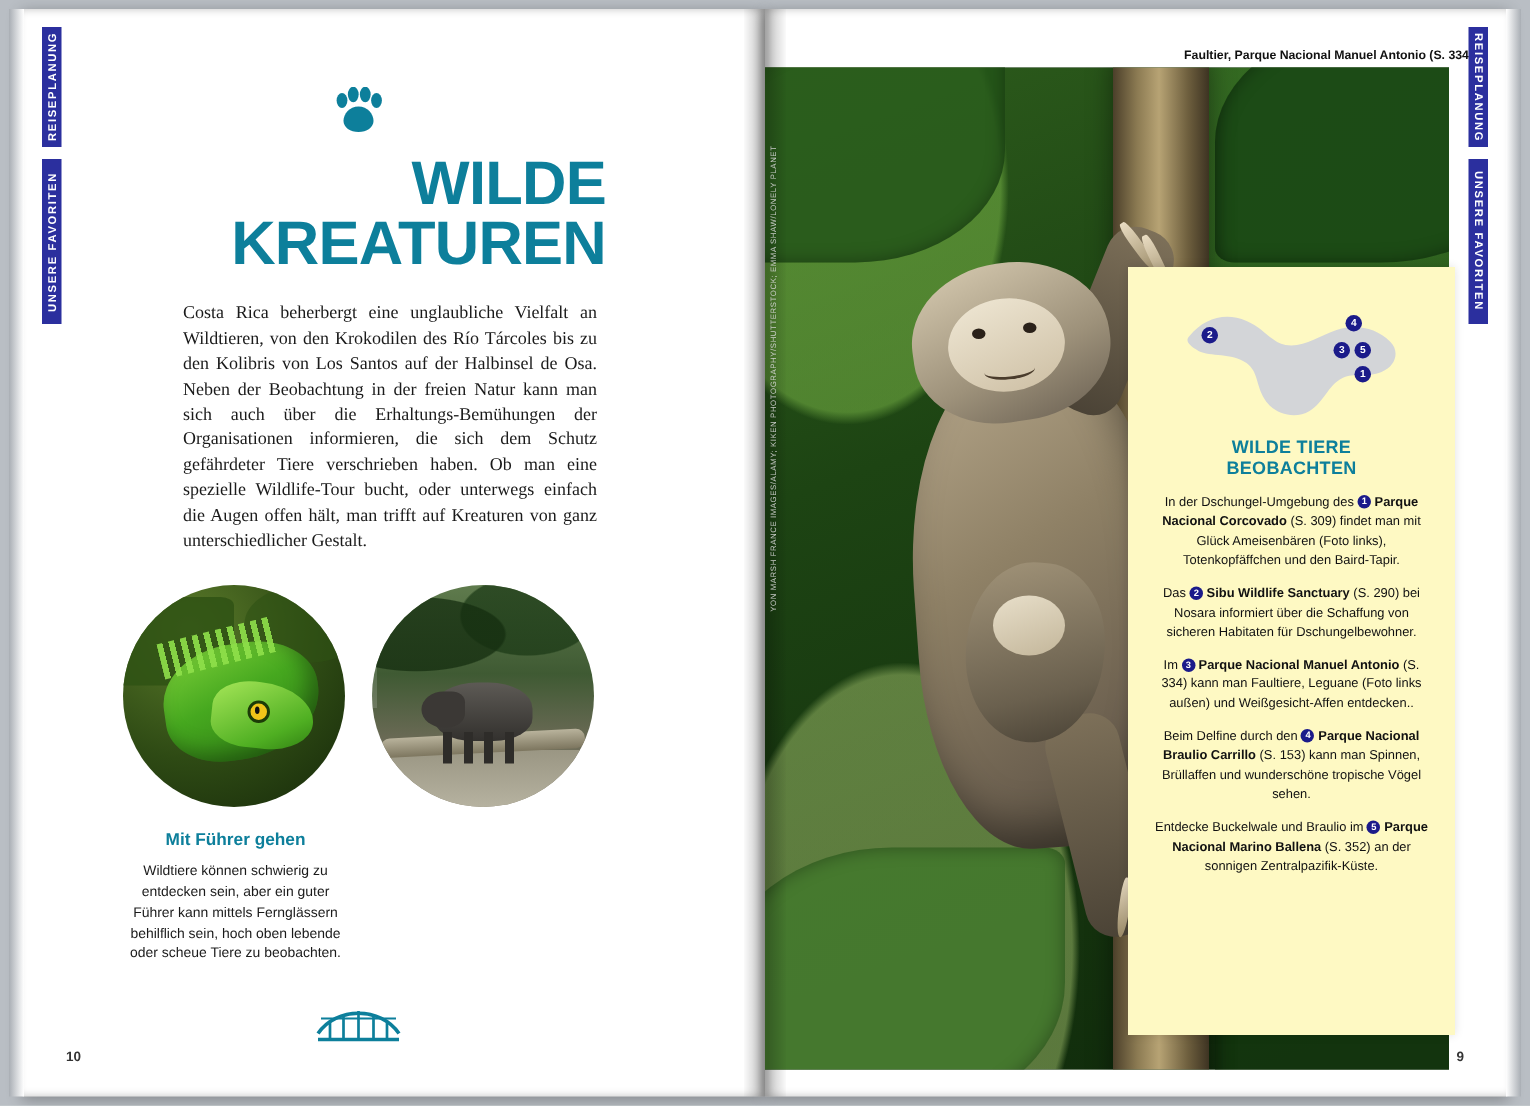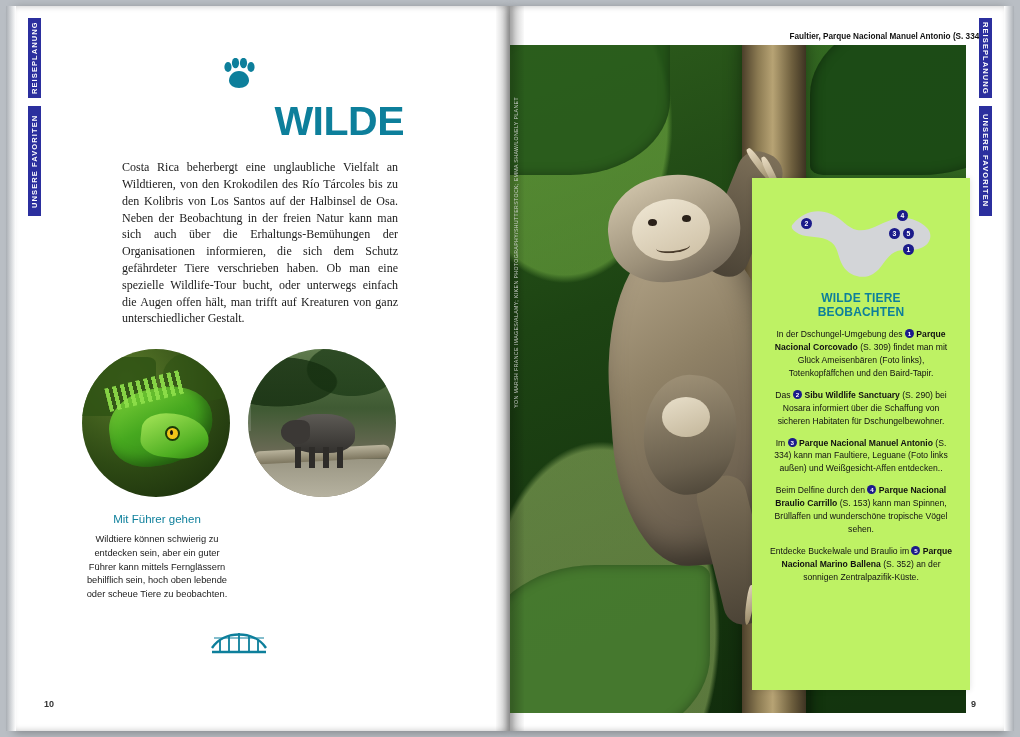--- a/index.html
+++ b/index.html
@@ -231,21 +231,21 @@
     margin-top: 16px;
     padding: 0 8px;
   }
   .col {
     width: 150px;
   }
   .col h3 {
     margin: 0 0 8px 0;
     color: #0d7f9b;
     font-size: 11.5px;
-    font-weight: normal;
+    font-weight: bold;
     text-align: center;
   }
   .col p {
     margin: 0;
     font-size: 9.3px;
     line-height: 1.48;
     color: #1a1a1a;
     text-align: center;
   }
   .bridge-block {
@@ -408,21 +408,21 @@
     z-index: 5;
   }
 
   
   .infobox {
     position: absolute;
     left: 752px;
     top: 178px;
     width: 218px;
     height: 512px;
-    background: #bef264;
+    background: #fef9c3;
     z-index: 10;
     padding: 0;
     box-shadow: 0 0 6px rgba(0,0,0,.12);
   }
   .map-wrap {
     position: relative;
     width: 180px;
     height: 95px;
     margin: 12px auto 2px auto;
   }
@@ -490,20 +490,21 @@
           <ellipse cx="8" cy="9" rx="3.6" ry="5" fill="#0d7f9b"></ellipse>
           <ellipse cx="15.5" cy="5" rx="3.6" ry="5.2" fill="#0d7f9b"></ellipse>
           <ellipse cx="23.5" cy="5" rx="3.6" ry="5.2" fill="#0d7f9b"></ellipse>
           <ellipse cx="31" cy="9" rx="3.6" ry="5" fill="#0d7f9b"></ellipse>
           <path d="M19 13c6 0 10 5 10 9.5S24.5 30 19 30 9 27 9 22.5 13 13 19 13z" fill="#0d7f9b"></path>
         </svg>
       </div>
 
       <div class="headline">
         <span>WILDE</span>
+        <span>KREATUREN</span>
       </div>
 
       <p class="intro">Costa Rica beherbergt eine unglaubliche Vielfalt an Wildtieren, von den Krokodilen des Río Tárcoles bis zu den Kolibris von Los Santos auf der Halbinsel de Osa. Neben der Beobachtung in der freien Natur kann man sich auch über die Erhaltungs-Bemühungen der Organisationen informieren, die sich dem Schutz gefährdeter Tiere verschrieben haben. Ob man eine spezielle Wildlife-Tour bucht, oder unterwegs einfach die Augen offen hält, man trifft auf Kreaturen von ganz unterschiedlicher Gestalt.</p>
 
       <div class="photo-row">
         <div class="circle-photo">
           <div class="ig-bg"></div>
           <div class="ig-leaf" style="left:-10%;top:5%;width:60%;height:40%;"></div>
           <div class="ig-leaf" style="left:55%;top:0%;width:55%;height:35%;opacity:.6;"></div>
           <div class="ig-body"></div>

